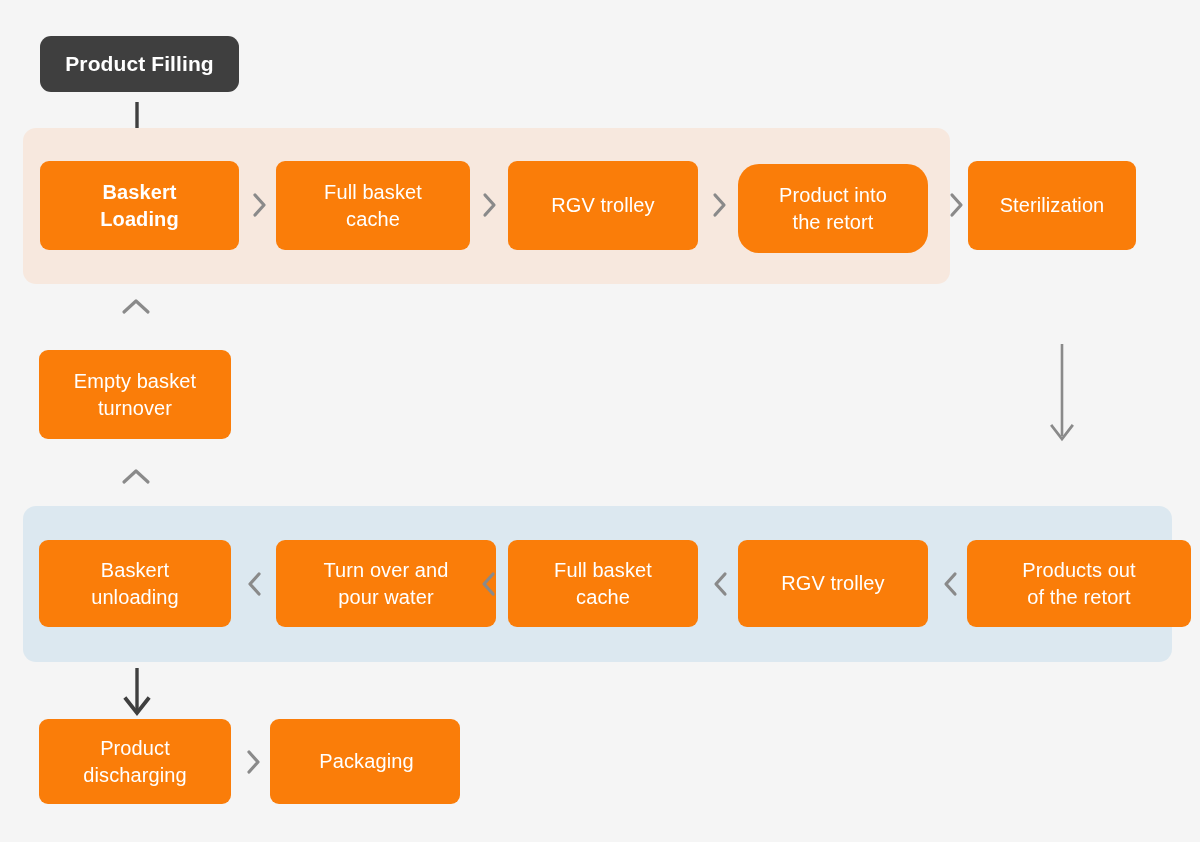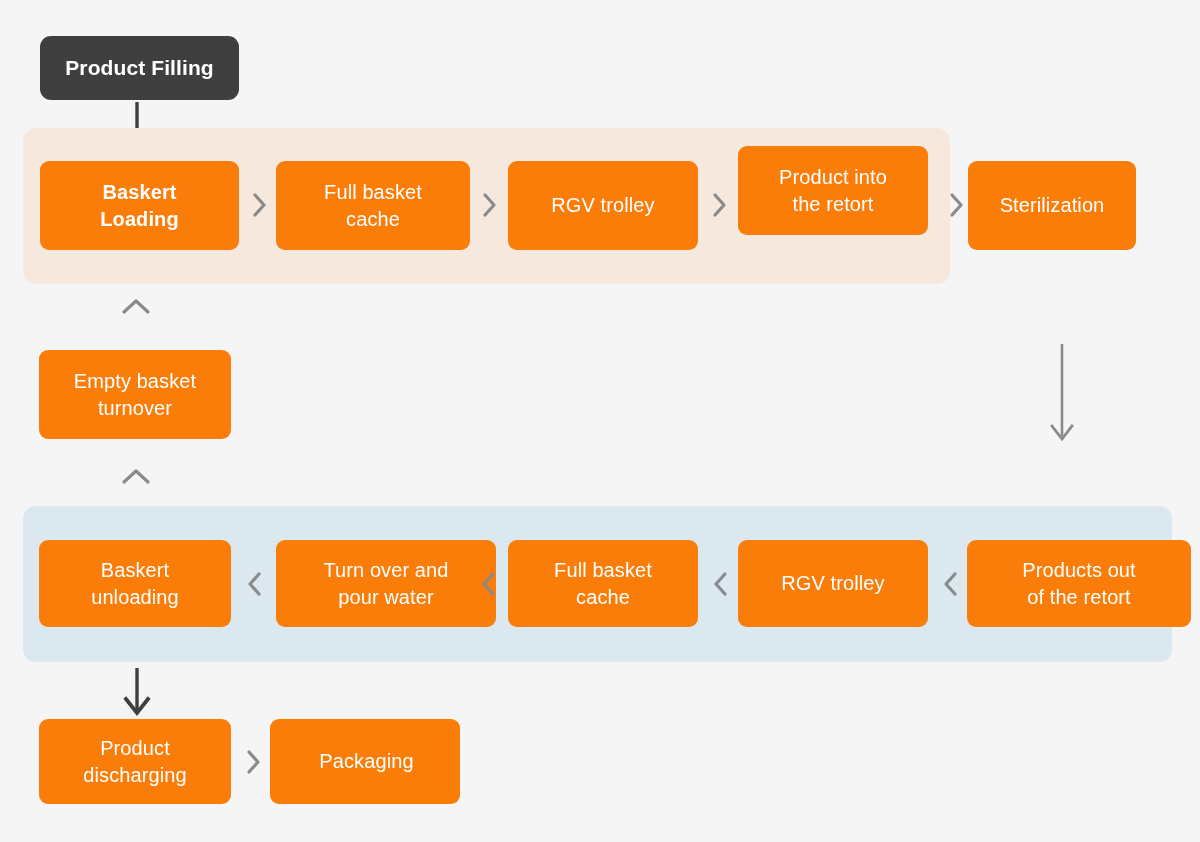--- a/index.html
+++ b/index.html
@@ -88,21 +88,21 @@
     display: block;
     width: 100%;
     height: 100%;
   }
 </style>
 </head>
 <body>
 
 <div id="flow-canvas">
 
-  <div class="node dark" style="left:40px; top:36px; width:199px; height:64px;">Product Filling</div>
+  <div class="node dark" style="left:40px; top:36px; width:199px; height:56px;">Product Filling</div>
 
   <div class="arrow" style="left:123px; top:100px; width:28px; height:52px;">
     <svg viewBox="0 0 28 52" xmlns="http://www.w3.org/2000/svg">
       <line x1="14" y1="2" x2="14" y2="44" stroke="#3f3f3f" stroke-width="3.4"></line>
       <polyline points="3,33 14,47 25,33" fill="none" stroke="#3f3f3f" stroke-width="3.8" stroke-linecap="square" stroke-linejoin="miter"></polyline>
     </svg>
   </div>
 
   <div class="band beige" style="left:23px; top:128px; width:927px; height:156px;"></div>
 
@@ -125,21 +125,21 @@
   </div>
 
   <div class="node" style="left:508px; top:161px; width:190px; height:89px;">RGV trolley</div>
 
   <div class="chev" style="left:706px; top:188px;">
     <svg viewBox="0 0 26 34" xmlns="http://www.w3.org/2000/svg">
       <polyline points="9,7 18,17 9,27" fill="none" stroke="#8a8a8a" stroke-width="3.2" stroke-linecap="round" stroke-linejoin="round"></polyline>
     </svg>
   </div>
 
-  <div class="node" style="left:738px; top:146px; width:190px; height:89px;">Product into
+  <div class="node" style="left:738px; top:164px; width:190px; height:89px;border-radius:21px;">Product into
 the retort</div>
 
   <div class="chev" style="left:943px; top:188px;">
     <svg viewBox="0 0 26 34" xmlns="http://www.w3.org/2000/svg">
       <polyline points="9,7 18,17 9,27" fill="none" stroke="#8a8a8a" stroke-width="3.2" stroke-linecap="round" stroke-linejoin="round"></polyline>
     </svg>
   </div>
 
   <div class="node" style="left:968px; top:161px; width:168px; height:89px;">Sterilization</div>
 

